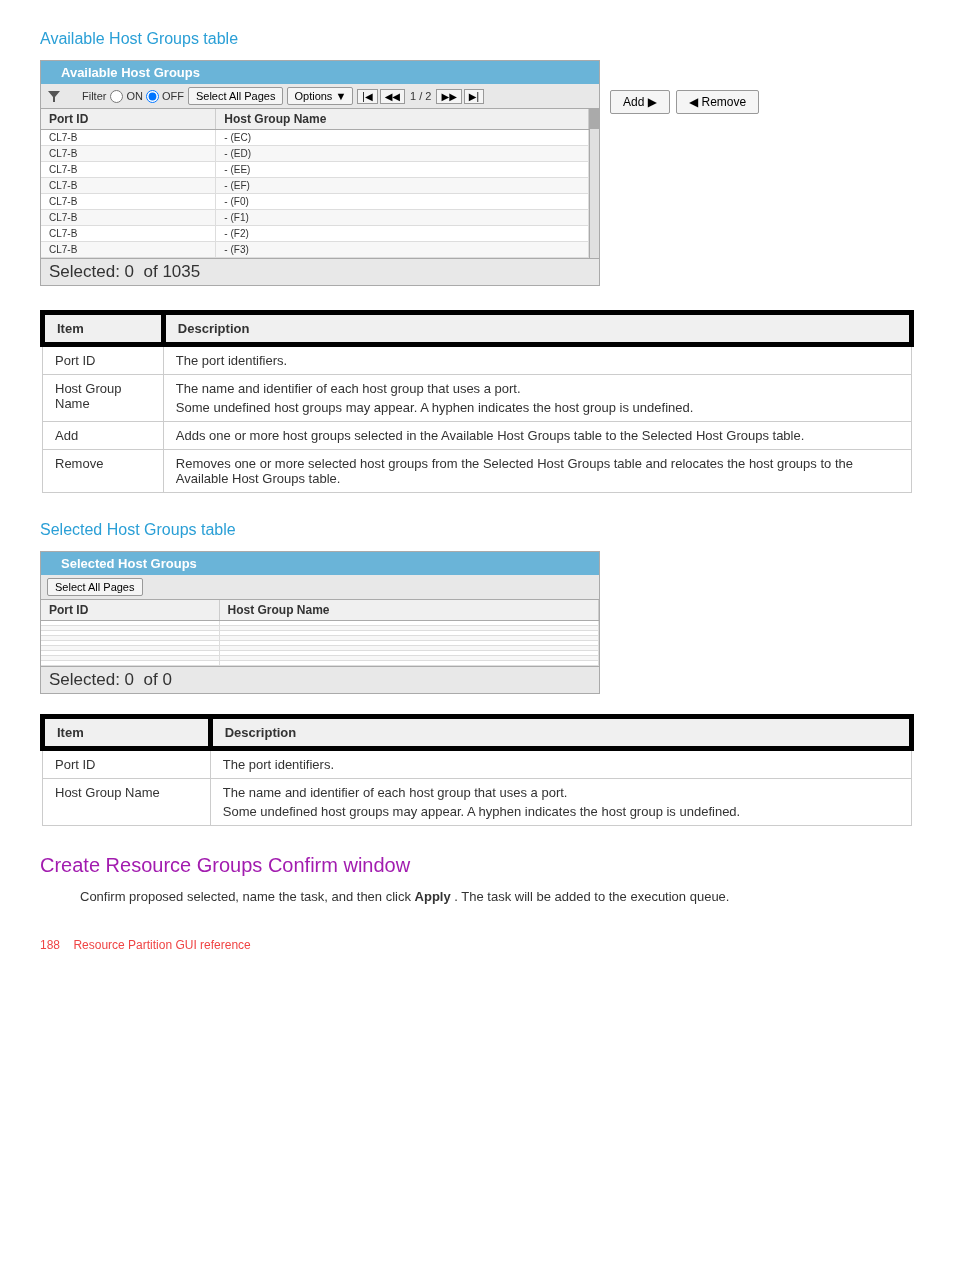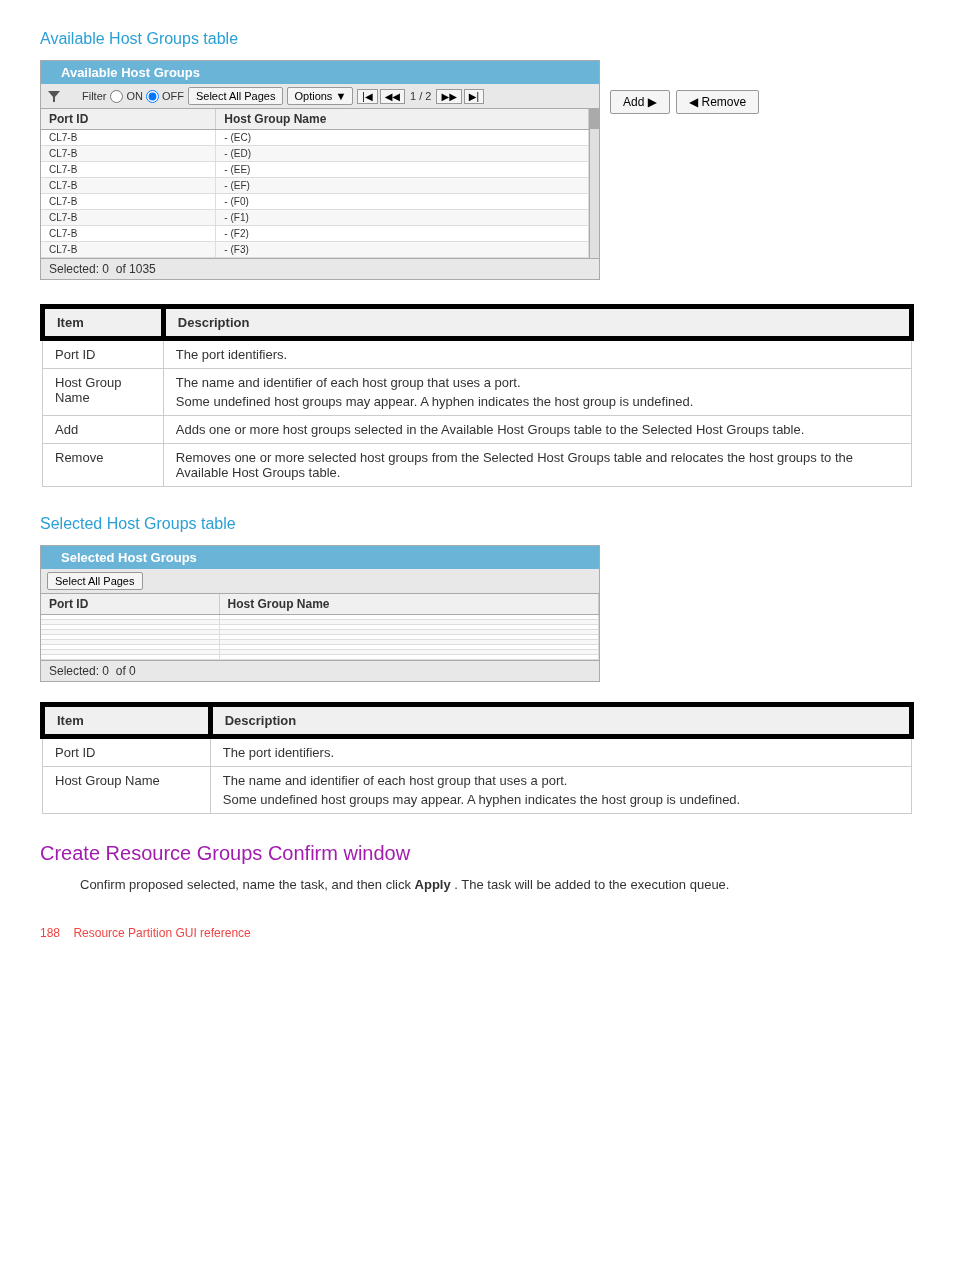--- a/index.html
+++ b/index.html
@@ -120,21 +120,21 @@
     }
 
     .data-table tr:nth-child(even) td {
       background: #f7f7f7;
     }
 
     .selected-count {
       background: #e8e8e8;
       border-top: 1px solid #aaa;
       padding: 3px 8px;
-      font-size: 12px;
+      font-size: 17px;
     }
 
     .table-with-buttons {
       display: flex;
       align-items: flex-start;
       margin-bottom: 20px;
     }
 
     .side-buttons {
       display: flex;

